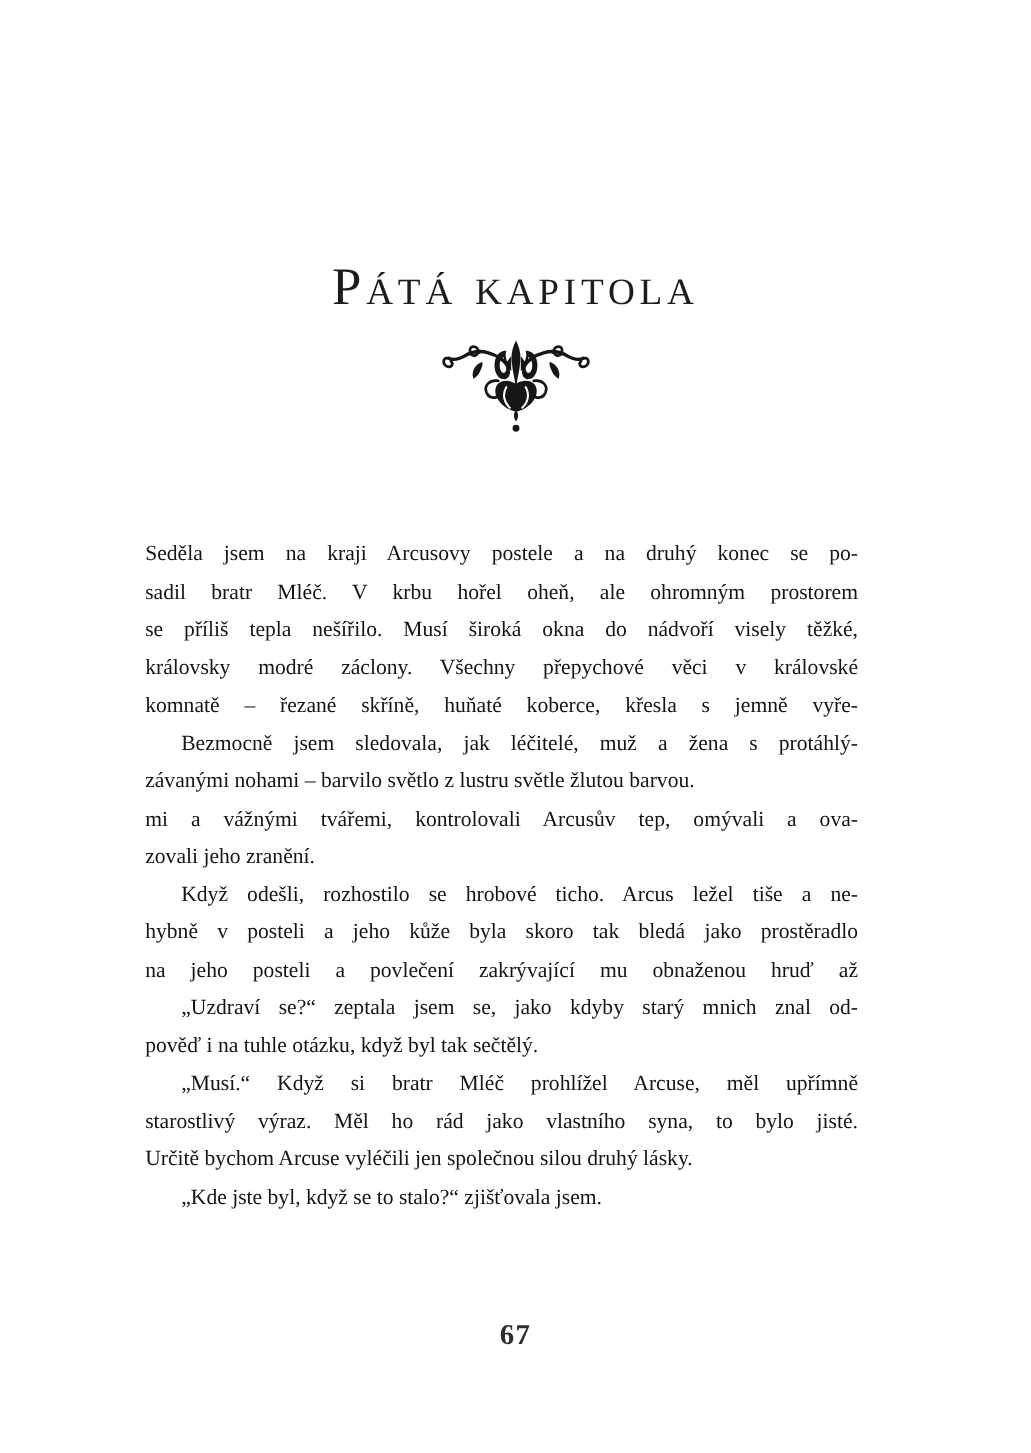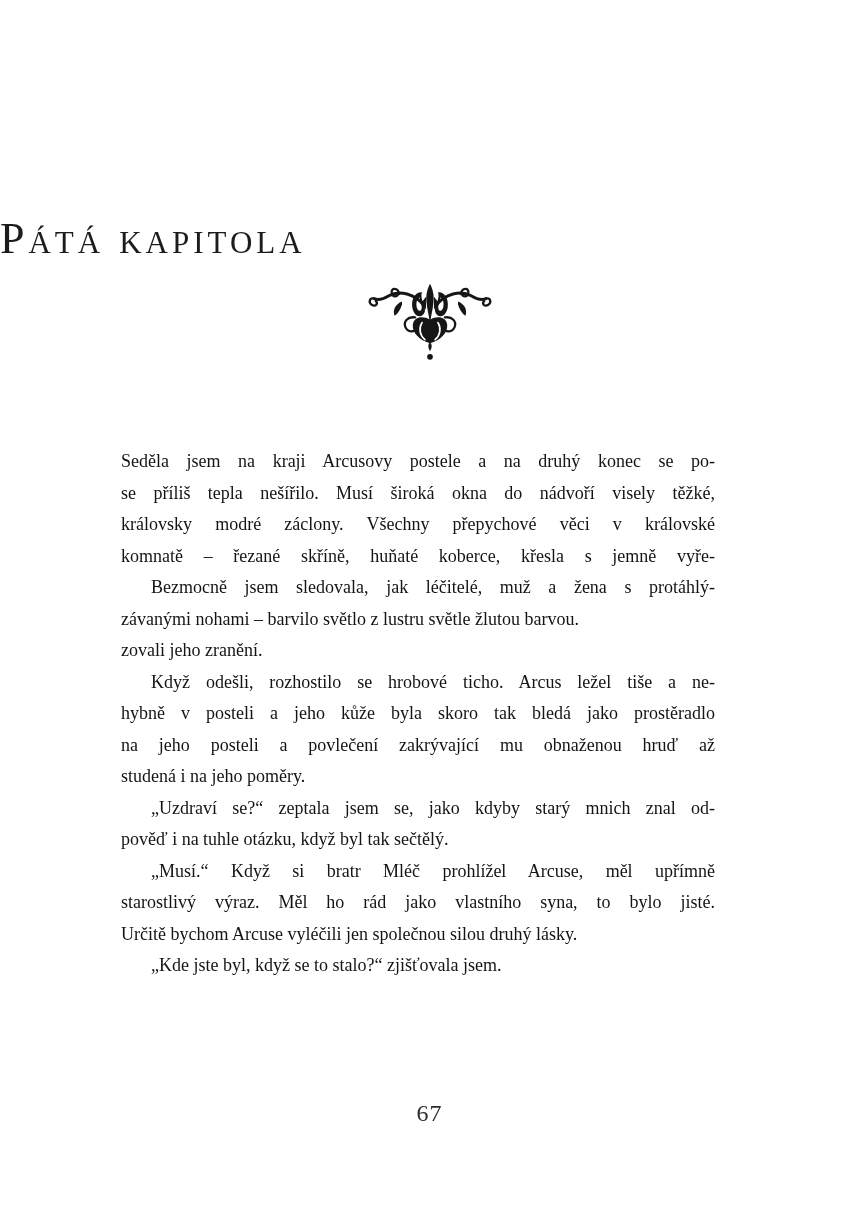--- a/index.html
+++ b/index.html
@@ -11,20 +11,21 @@
     font-family: "Liberation Serif", serif;
     color: #1a1a1a;
     overflow: hidden;
   }
   .chapter-title {
     position: absolute;
     top: 213px;
     left: 0;
     width: 100%;
     margin: 0;
+    text-align: center;
     font-size: 44px;
     font-weight: normal;
     font-variant: small-caps;
     letter-spacing: 4px;
     color: #1c1c1c;
   }
   .ornament {
     position: absolute;
     top: 282px;
     left: 50%;
@@ -50,20 +51,21 @@
   .line.indent { text-indent: 30px; }
   .page-number {
     position: absolute;
     top: 1100px;
     left: 0;
     width: 100%;
     text-align: center;
     font-size: 24px;
     color: #2e2e2e;
     letter-spacing: 1px;
+    font-weight: bold;
   }
 </style>
 </head>
 <body>
 
 <div class="page">
 
   <h1 class="chapter-title">Pátá kapitola</h1>
 
   <div class="ornament">
@@ -97,30 +99,31 @@
       <use href="#half" transform="translate(220,0) scale(-1,1)"></use>
 
       <path d="M110,105 C106,109 106,115 110,121 C114,115 114,109 110,105 Z" fill="#161616"></path>
 
       <circle cx="110" cy="131" r="5" fill="#161616"></circle>
     </svg>
   </div>
 
   <div class="body-text">
     <div class="line">Seděla jsem na kraji Arcusovy postele a na druhý konec se po-</div>
+    <div class="line">sadil bratr Mléč. V krbu hořel oheň, ale ohromným prostorem</div>
     <div class="line">se příliš tepla nešířilo. Musí široká okna do nádvoří visely těžké,</div>
     <div class="line">královsky modré záclony. Všechny přepychové věci v královské</div>
     <div class="line">komnatě – řezané skříně, huňaté koberce, křesla s jemně vyře-</div>
     <div class="line indent">Bezmocně jsem sledovala, jak léčitelé, muž a žena s protáhlý-</div>
     <div class="line end">závanými nohami – barvilo světlo z lustru světle žlutou barvou.</div>
+    <div class="line">mi a vážnými tvářemi, kontrolovali Arcusův tep, omývali a ova-</div>
     <div class="line end">zovali jeho zranění.</div>
     <div class="line indent">Když odešli, rozhostilo se hrobové ticho. Arcus ležel tiše a ne-</div>
     <div class="line">hybně v posteli a jeho kůže byla skoro tak bledá jako prostěradlo</div>
     <div class="line">na jeho posteli a povlečení zakrývající mu obnaženou hruď až</div>
-    <div class="line end">studená i na jeho poměry.</div>
     <div class="line indent">„Uzdraví se?“ zeptala jsem se, jako kdyby starý mnich znal od-</div>
     <div class="line end">pověď i na tuhle otázku, když byl tak sečtělý.</div>
     <div class="line indent">„Musí.“ Když si bratr Mléč prohlížel Arcuse, měl upřímně</div>
     <div class="line">starostlivý výraz. Měl ho rád jako vlastního syna, to bylo jisté.</div>
     <div class="line end">Určitě bychom Arcuse vyléčili jen společnou silou druhý lásky.</div>
     <div class="line indent end">„Kde jste byl, když se to stalo?“ zjišťovala jsem.</div>
   </div>
 
   <div class="page-number">67</div>
 

